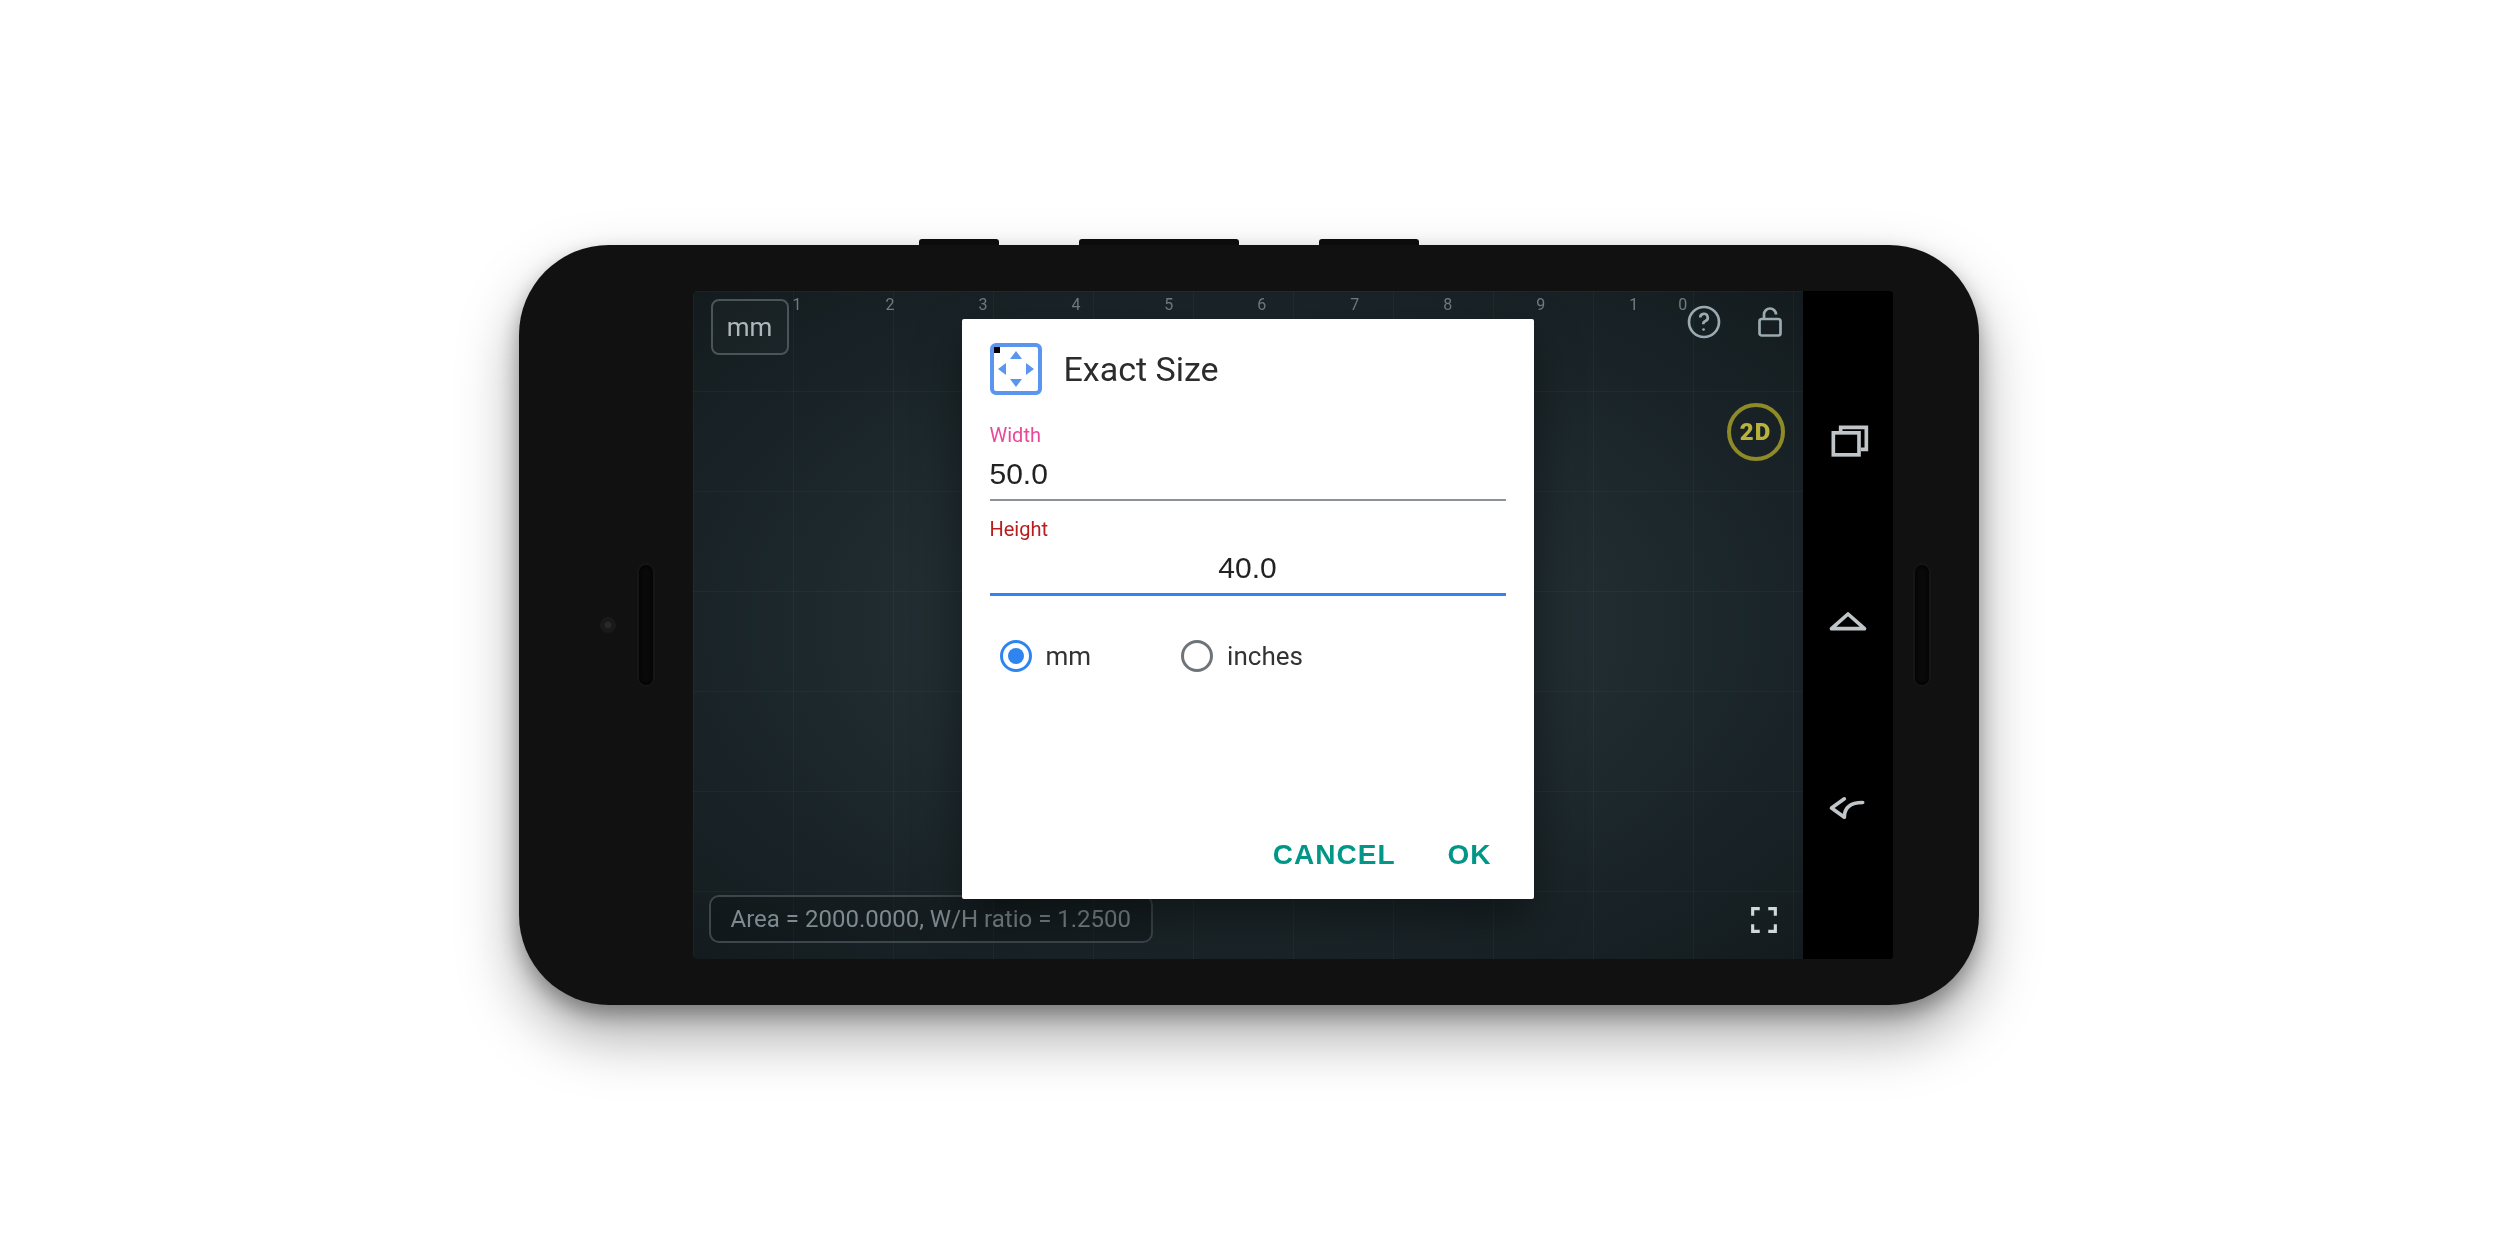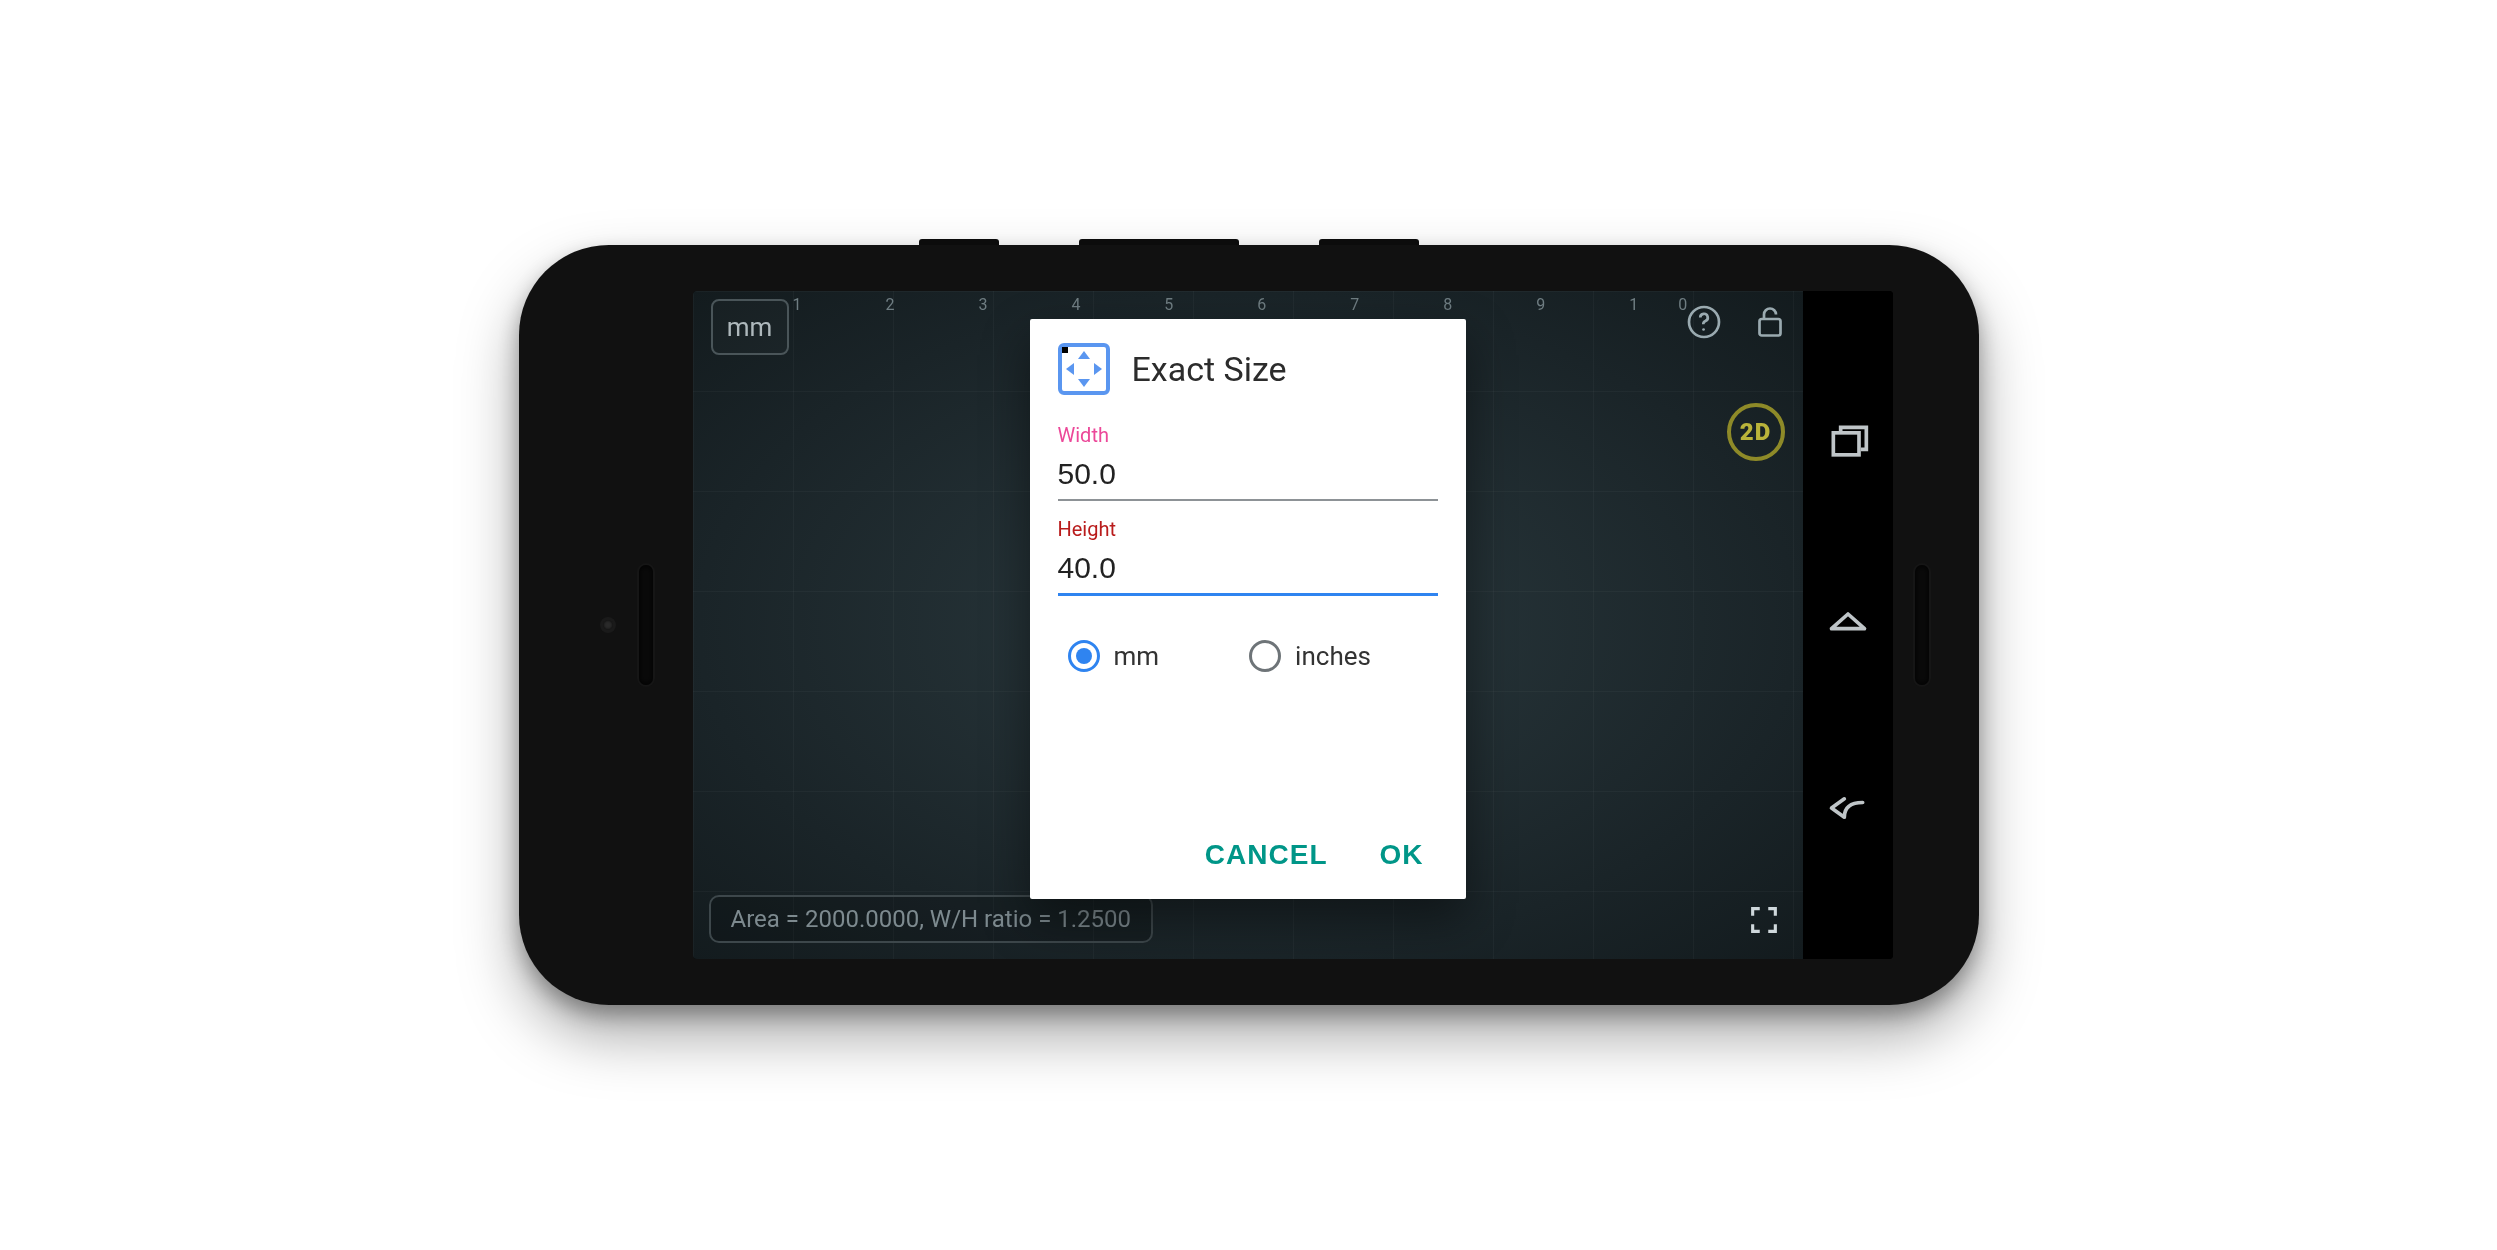--- a/index.html
+++ b/index.html
@@ -115,21 +115,21 @@
     position:absolute; right:16px; bottom:16px;
     width:40px; height:40px; color:#cfd8dc;
   }
   .fullscreen-ic svg{width:34px;height:34px;stroke:#cfd8dc}
 
   
   .dialog{
     position:absolute;
     left:50%; transform:translateX(-50%);
     top:28px;
-    width:436px; min-height:580px;
+    width:572px; min-height:580px;
     background:#fff;
     border-radius:2px;
     box-shadow:0 20px 48px rgba(0,0,0,.45);
     padding:24px 28px 14px;
     display:flex; flex-direction:column;
   }
   .dlg-head{ display:flex; align-items:center; gap:22px; margin-bottom:28px;}
   .dlg-ic{
     width:52px; height:52px;
     border:4px solid #5a96f0; border-radius:6px;
@@ -143,21 +143,21 @@
   .dlg-ic .right{top:50%;right:4px;transform:translateY(-50%);border-width:6px 0 6px 8px;border-color:transparent transparent transparent #5a96f0;}
   .dlg-title{ font-size:34px; color:#2c2c2c; font-weight:400;}
   .field{ margin-bottom:16px;}
   .field-label{ font-size:20px; color:#ec4899; margin-bottom:6px;}
   .field-label.active{ color:#b91c1c; }
   .field-input{
     width:100%; border:none; border-bottom:2px solid #8d9296;
     font-size:30px; color:#222; padding:4px 0 8px;
     outline:none; background:transparent;
   }
-  .field-input.active{ border-bottom:3px solid #2f84f0; }
+  .field-input.active{ border-bottom:3px solid #2f84f0;text-align:center; }
   .radios{ display:flex; gap:90px; margin-top:28px; padding-left:10px;}
   .radio{ display:flex; align-items:center; gap:14px; font-size:26px; color:#333; cursor:pointer;}
   .r-outer{ width:32px; height:32px; border-radius:50%; border:3px solid #6e7478; display:flex; align-items:center; justify-content:center;}
   .r-outer.sel{ border-color:#2f84f0;}
   .r-inner{ width:16px; height:16px; border-radius:50%; background:#2f84f0;}
   .dlg-actions{ margin-top:auto; display:flex; justify-content:flex-end; gap:40px; padding:16px 8px 6px;}
   .dlg-btn{ background:none; border:none; font-size:28px; font-weight:600; color:#009688; letter-spacing:1px; cursor:pointer; padding:8px 6px;}
 </style>
 </head>
 <body>

